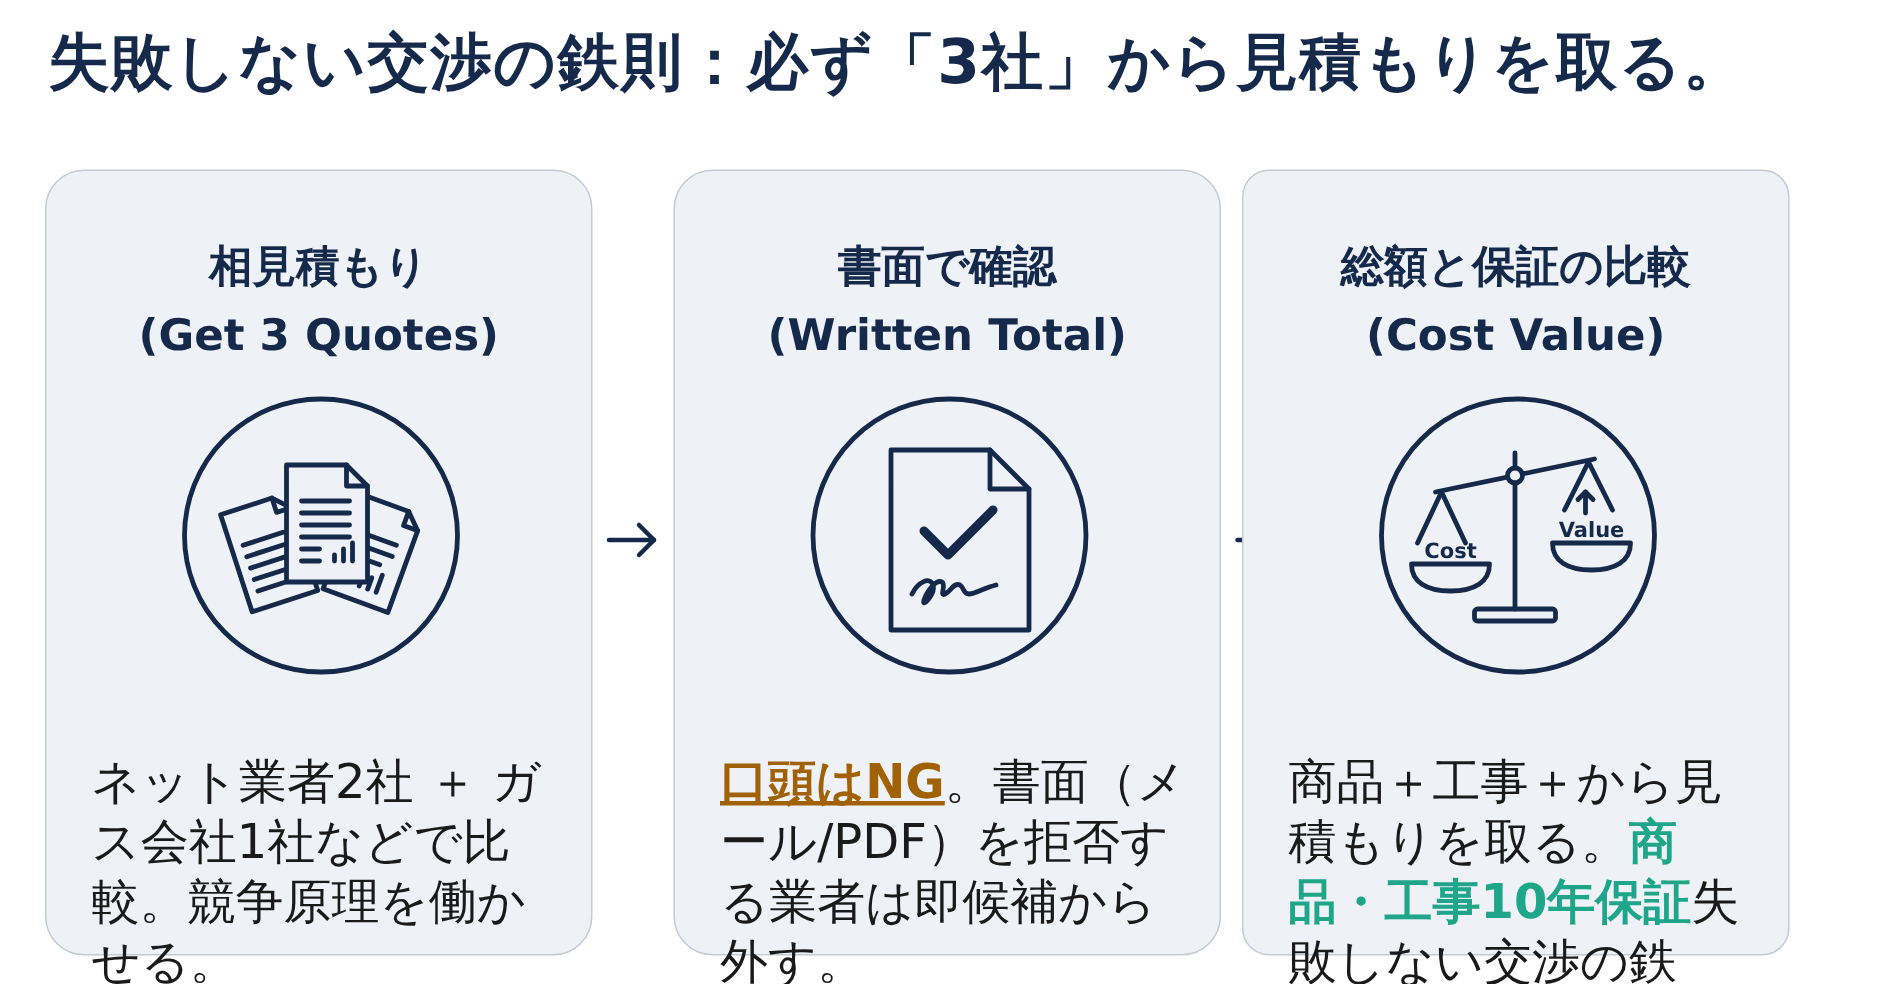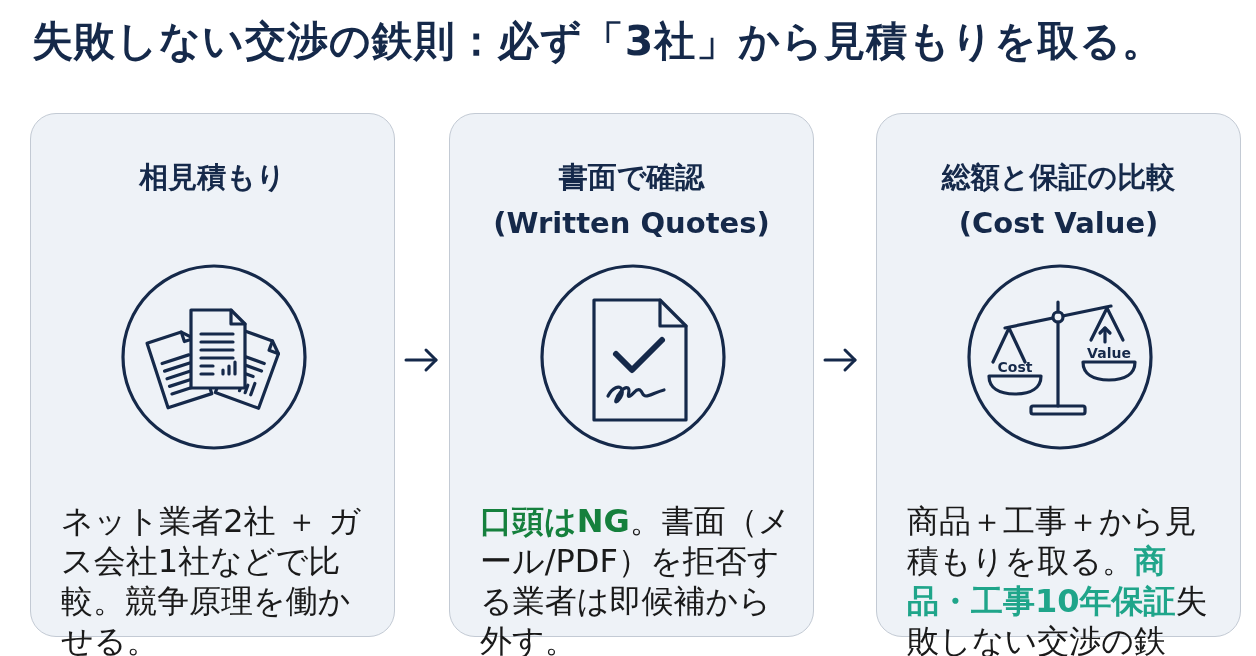--- a/index.html
+++ b/index.html
@@ -24,35 +24,36 @@
       font-size: 29px; font-weight: bold; color: #15294a; line-height: 46px;
     }
     .icon-wrap {
       position: absolute; left: 88px; top: 148px; width: 190px; height: 190px;
     }
     .icon-wrap svg { width: 190px; height: 190px; display: block; }
     .card-body {
       position: absolute; left: 30px; right: 22px; top: 387px;
       font-size: 32px; line-height: 40px; color: #1a1a1a;
     }
-    .hl-orange { color: #15803d; font-weight: bold; }
+    .hl-orange { color: #a16207; font-weight: bold; text-decoration: underline; }
     .hl-teal { color: #1fa58a; font-weight: bold; }
     .arrow {
       position: absolute; top: 342px; width: 40px; height: 36px;
     }
     .arrow svg { width: 40px; height: 36px; display: block; }
   </style>
 </head>
 <body>
 
 <div class="title">失敗しない交渉の鉄則：必ず「3社」から見積もりを取る。</div>
 
 <div class="card" style="left:30px;padding-left:31px;">
   <div class="card-title">
     <div>相見積もり</div>
+    <div>(Get 3 Quotes)</div>
   </div>
   <div class="icon-wrap">
     <svg viewBox="0 0 190 190" fill="none" stroke="#15294a" stroke-width="3.2" stroke-linecap="round" stroke-linejoin="round">
       <circle cx="95" cy="95" r="91"></circle>
 
       <g transform="rotate(-18 62 108)">
         <path d="M38 72 h36 l10 10 v58 h-46 z"></path>
         <path d="M74 72 v10 h10"></path>
         <line x1="46" y1="96" x2="74" y2="96"></line>
         <line x1="46" y1="104" x2="74" y2="104"></line>
@@ -93,21 +94,21 @@
 <div class="arrow" style="left:402px;">
   <svg viewBox="0 0 40 36" fill="none" stroke="#15294a" stroke-width="3" stroke-linecap="round" stroke-linejoin="round">
     <line x1="4" y1="18" x2="34" y2="18"></line>
     <polyline points="24,8 34,18 24,28"></polyline>
   </svg>
 </div>
 
 <div class="card" style="left:449px;">
   <div class="card-title">
     <div>書面で確認</div>
-    <div>(Written Quotes)</div>
+    <div>(Written Total)</div>
   </div>
   <div class="icon-wrap">
     <svg viewBox="0 0 190 190" fill="none" stroke="#15294a" stroke-width="3.2" stroke-linecap="round" stroke-linejoin="round">
       <circle cx="95" cy="95" r="91"></circle>
       <path d="M56 38 h66 l26 26 v94 h-92 z"></path>
       <path d="M122 38 v26 h26"></path>
       <polyline points="78,92 94,108 124,78" stroke-width="6"></polyline>
       <path d="M70 134 c4 -8 12 -12 14 -6 c2 6 -8 16 -6 10 c2 -6 8 -14 12 -12 c3 2 -2 10 2 8 c4 -2 6 -8 10 -6 c3 2 2 6 6 6 c4 0 10 -4 18 -6"></path>
     </svg>
   </div>
@@ -116,21 +117,21 @@
   </div>
 </div>
 
 <div class="arrow" style="left:821px;">
   <svg viewBox="0 0 40 36" fill="none" stroke="#15294a" stroke-width="3" stroke-linecap="round" stroke-linejoin="round">
     <line x1="4" y1="18" x2="34" y2="18"></line>
     <polyline points="24,8 34,18 24,28"></polyline>
   </svg>
 </div>
 
-<div class="card" style="left:876px;">
+<div class="card" style="left:828px;border-radius:18px;">
   <div class="card-title">
     <div>総額と保証の比較</div>
     <div>(Cost Value)</div>
   </div>
   <div class="icon-wrap">
     <svg viewBox="0 0 190 190" fill="none" stroke="#15294a" stroke-width="3.2" stroke-linecap="round" stroke-linejoin="round">
       <circle cx="95" cy="95" r="91"></circle>
 
       <line x1="40" y1="66" x2="146" y2="44"></line>
 

